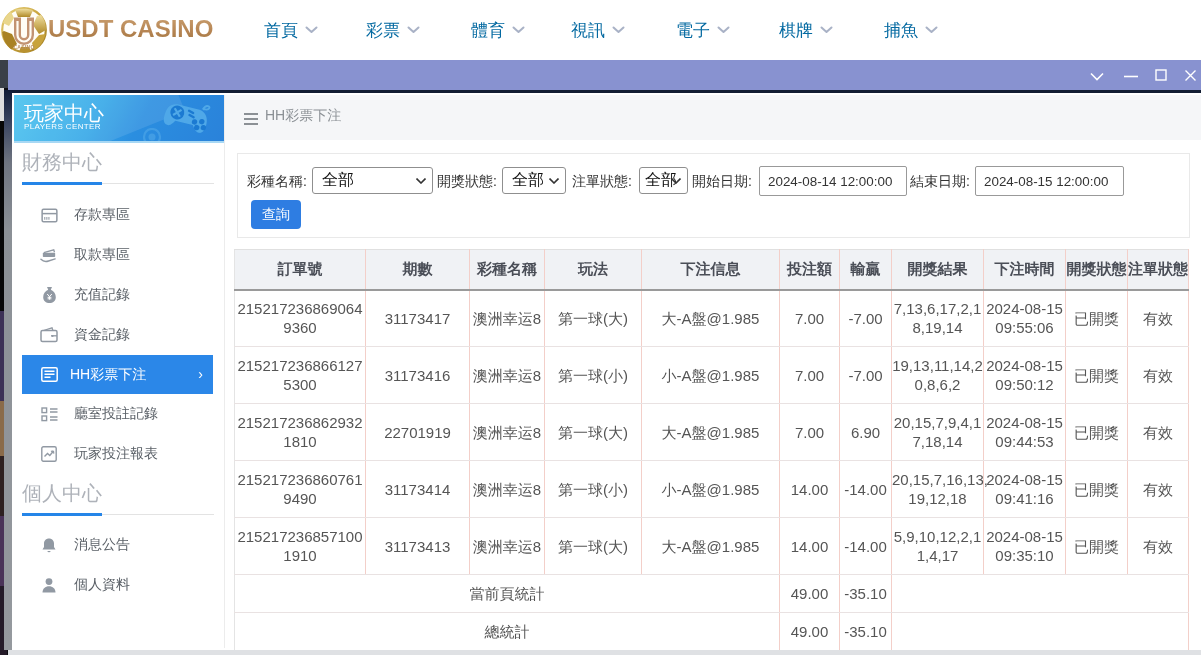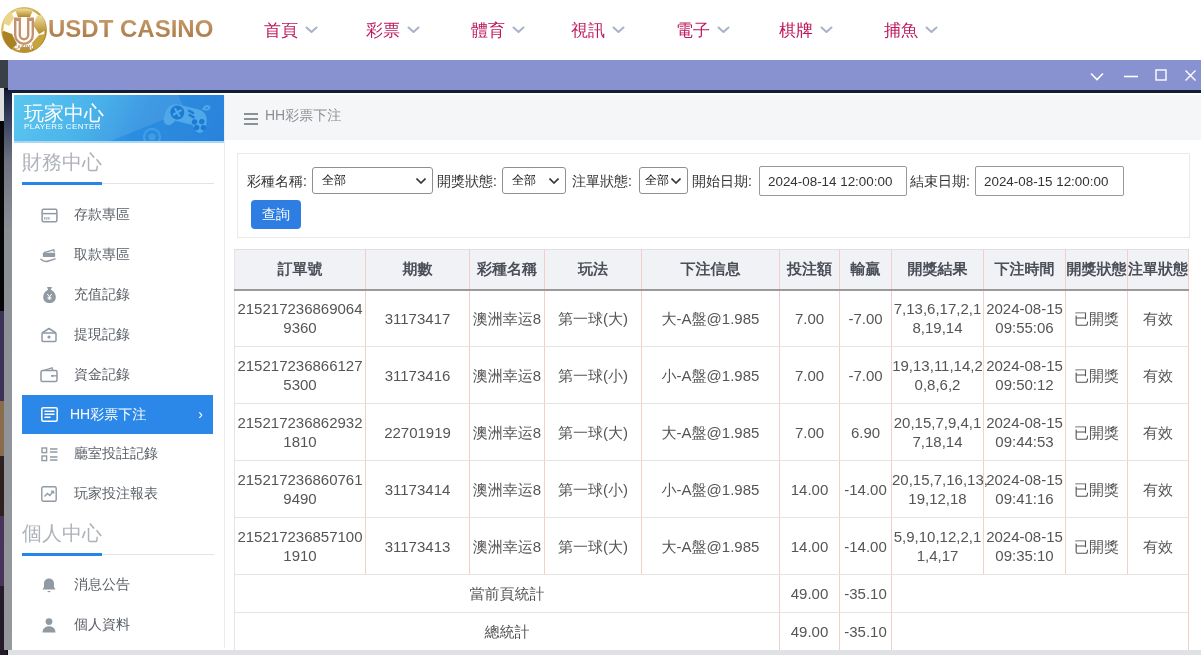--- a/index.html
+++ b/index.html
@@ -1,20 +1,20 @@
 <!DOCTYPE html>
 <html><head>
 <meta charset="utf-8">
 <style>
 * { margin:0; padding:0; box-sizing:border-box; }
 html,body { width:1201px; height:655px; overflow:hidden; font-family:"Liberation Sans",sans-serif; background:#fff; }
 
 
 #topbar { position:absolute; left:0; top:0; width:1201px; height:60px; background:#fff; z-index:1; }
-.navitem { position:absolute; top:0; height:60px; display:flex; align-items:center; font-size:17px; color:#be185d; }
+.navitem { position:absolute; top:0; height:60px; display:flex; align-items:center; font-size:17px; color:#0369a1; }
 .navitem svg { margin-left:7px; }
 #logo-text { position:absolute; left:48px; top:15px; font-size:24px; letter-spacing:-0.5px; font-weight:bold; letter-spacing:0px;
   background:linear-gradient(180deg,#cba172 0%,#b78654 55%,#a27540 100%); -webkit-background-clip:text; background-clip:text; color:transparent; }
 
 
 #leftstrip { position:absolute; left:0; top:60px; width:12px; height:595px; background:#0c0c10; overflow:hidden; }
 #winshadow { position:absolute; left:4px; top:90px; width:8px; height:560px; background:linear-gradient(180deg,#121c36 0%,#3c4763 6%,#6f7581 13%,#8b9096 25%,#95999e 100%); z-index:2; }
 
 
 #titlebar { position:absolute; left:8px; top:59px; width:1193px; height:31px; background:#8892d0; }
@@ -45,21 +45,21 @@
 
 
 #main { position:absolute; left:213px; top:2px; width:976px; height:553px; background:#fff; }
 #crumb { position:absolute; left:0; top:0; width:976px; height:45px; background:#f5f6f8; }
 #crumb .txt { position:absolute; left:40px; top:12px; font-size:14px; color:#8b9095; }
 #crumb .burger { position:absolute; left:19px; top:18px; width:14px; height:12px; }
 #crumb .burger div { height:2px; background:#8b9095; margin-bottom:3px; }
 
 #filterbox { position:absolute; left:12px; top:58px; width:953px; height:85px; border:1px solid #e9e9e9; border-radius:0; background:#fff; }
 .flabel { position:absolute; top:19px; font-size:14px; color:#333; }
-.fsel { position:absolute; top:13px; height:27px; font-size:12px; color:#111; border:1px solid #8f8f8f; border-radius:3px; background:#fff; display:flex; align-items:center; padding-left:9px; }
+.fsel { position:absolute; top:13px; height:27px; font-size:16px; color:#111; border:1px solid #8f8f8f; border-radius:3px; background:#fff; display:flex; align-items:center; padding-left:9px; }
 .fsel svg { position:absolute; right:6px; top:10px; }
 .finput { position:absolute; top:12px; height:30px; font-size:13.4px; color:#333; border:1px solid #999; border-radius:2px; padding-left:8px; font-family:"Liberation Sans",sans-serif; }
 #qbtn { position:absolute; left:13px; top:46px; width:50px; height:29px; background:#2e7de2; border-radius:4px; color:#fff; font-size:14px; display:flex; align-items:center; justify-content:center; }
 
 
 #tbl { position:absolute; left:9px; top:154px; border-collapse:collapse; table-layout:fixed; width:954px; font-size:15px; }
 #tbl th { background:#f0f2f5; color:#4a4e57; font-weight:bold; height:40px;
   border-top:1px solid #e0e0e0; border-bottom:2px solid #9a9a9a; border-left:1px solid #f3cfc9; border-right:1px solid #f3cfc9; }
 #tbl td { text-align:center; color:#555; height:57px; line-height:19px;
   border:1px solid #f3cfc9; border-top:none; border-bottom:1px solid #e9e2e2; }
@@ -198,30 +198,20 @@
         <span class="lb">取款專區</span>
       </div>
     <div class="mi">
         <span class="ic">
           <svg width="15" height="18" viewBox="0 0 15 18">
             <path d="M5 1 h5 l-1.2 2.8 c3.2 1.5 5 4.2 5 7.4 c0 3.8 -2.8 5.8 -6.3 5.8 c-3.5 0 -6.3 -2 -6.3 -5.8 c0 -3.2 1.8 -5.9 5 -7.4 Z" fill="#9199a3"></path>
             <path d="M5.2 8 l2.3 2.6 l2.3 -2.6 M7.5 10.6 v3 M5.6 11.3 h3.8 M5.6 12.8 h3.8" stroke="#fff" stroke-width="1" fill="none"></path>
           </svg>
         </span>
         <span class="lb">充值記錄</span>
-      </div>
-    <div class="mi">
-        <span class="ic">
-          <svg width="18" height="16" viewBox="0 0 18 16">
-            <path d="M2 6 L9 1.5 L16 6" fill="none" stroke="#9199a3" stroke-width="1.5" stroke-linejoin="round"></path>
-            <rect x="2" y="6" width="14" height="8.5" rx="1" fill="none" stroke="#9199a3" stroke-width="1.5"></rect>
-            <circle cx="9" cy="10" r="1.6" fill="#9199a3"></circle>
-          </svg>
-        </span>
-        <span class="lb">提現記錄</span>
       </div>
     <div class="mi">
         <span class="ic">
           <svg width="18" height="16" viewBox="0 0 18 16">
             <rect x="1" y="3.5" width="16" height="11" rx="1.5" fill="none" stroke="#9199a3" stroke-width="1.5"></rect>
             <path d="M3.5 3.5 L12 0.8 L12.8 3.3" fill="none" stroke="#9199a3" stroke-width="1.3"></path>
             <path d="M11 8.8 h6" stroke="#9199a3" stroke-width="1.3"></path>
             <circle cx="12.5" cy="9" r="1.1" fill="#9199a3"></circle>
           </svg>
         </span>

